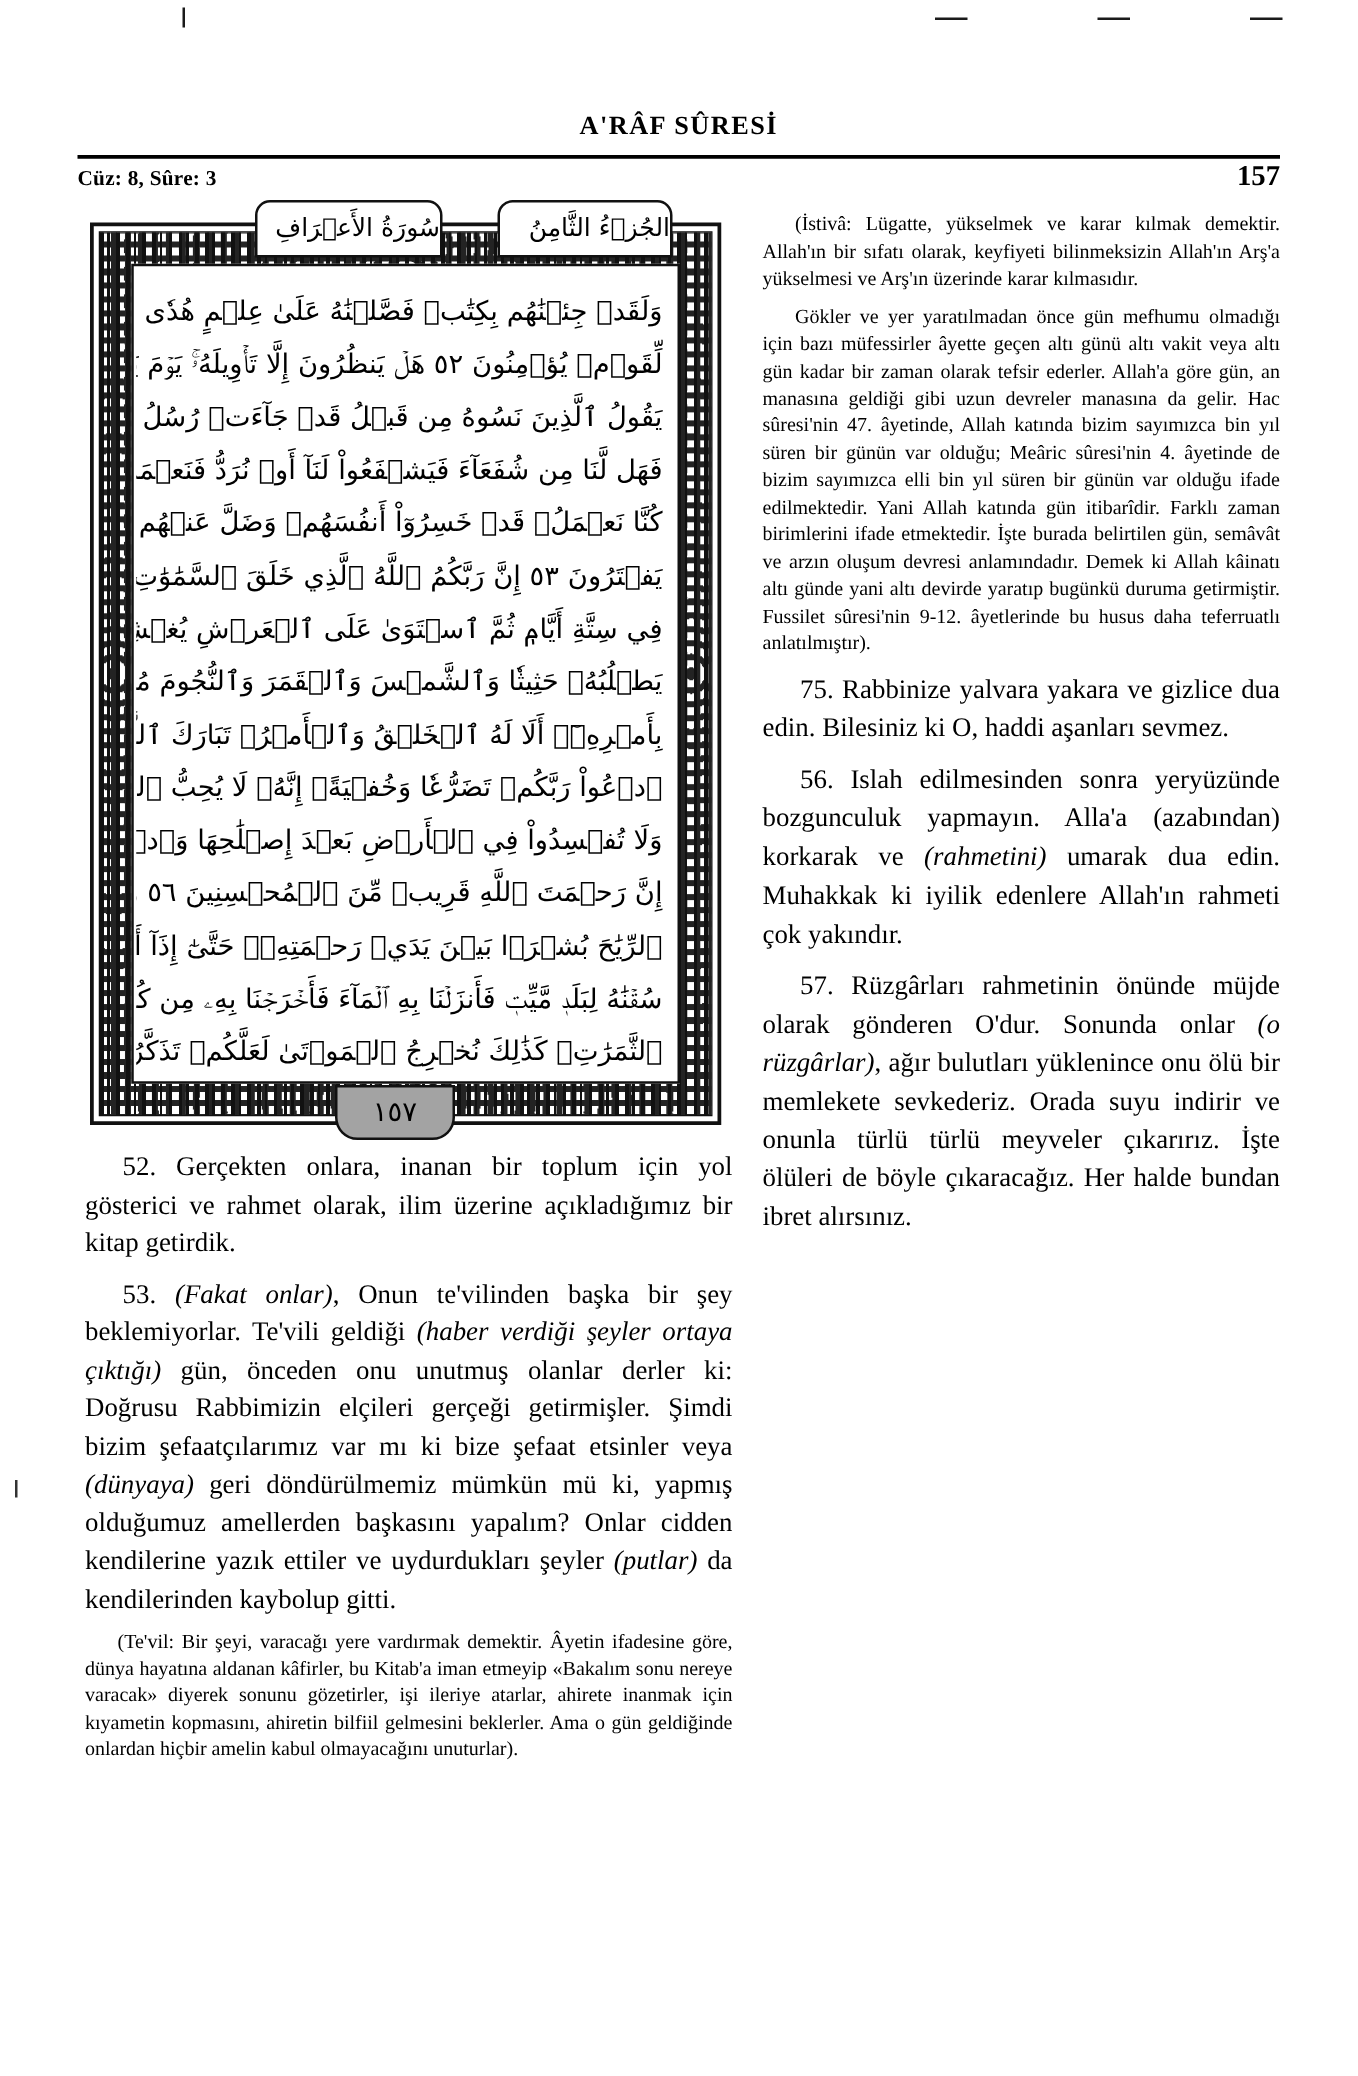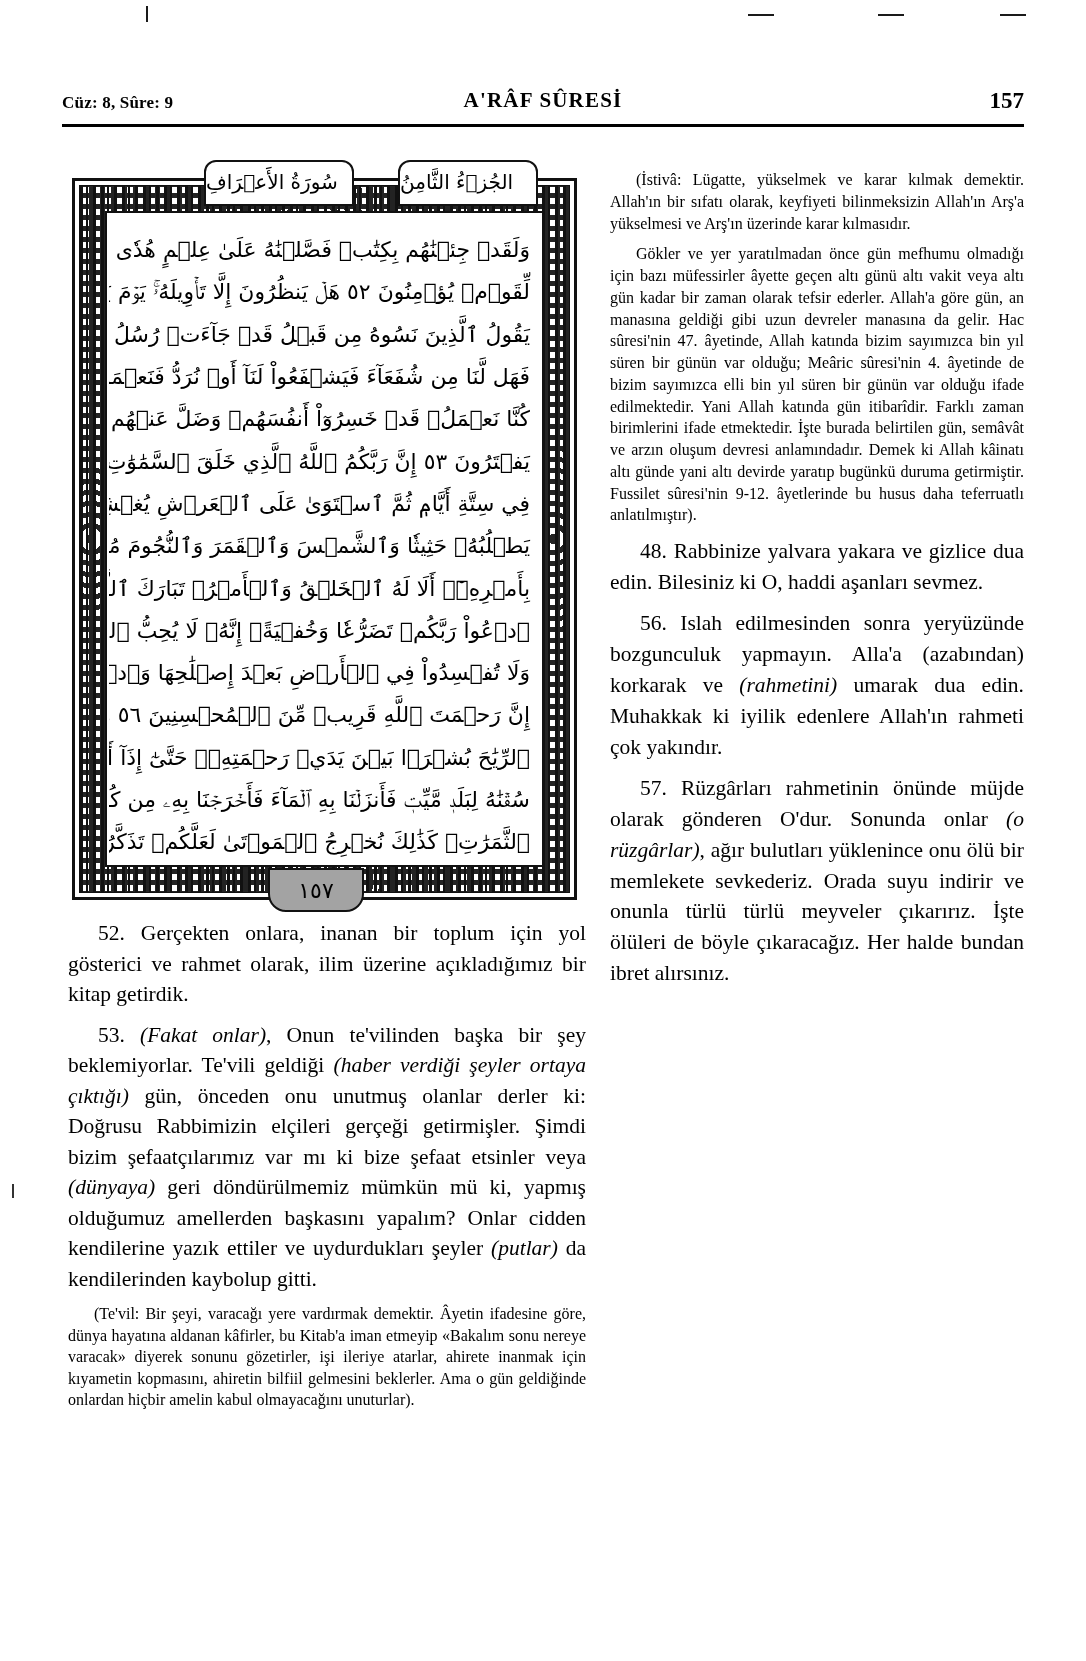--- a/index.html
+++ b/index.html
@@ -62,20 +62,21 @@
     left: 0;
     right: 0;
     text-align: center;
     top: 0;
   }
   .hdr-right {
     font-family: "Liberation Serif", serif;
     font-weight: bold;
     font-size: 23px;
     white-space: nowrap;
+    margin-top: 40px;
   }
   .header-rule {
     position: absolute;
     left: 0;
     top: 36px;
     width: 962px;
     height: 3px;
     background: #000;
   }
 
@@ -145,21 +146,21 @@
   
   .cartouche {
     position: absolute;
     top: 0px;
     height: 46px;
     background: #fff;
     border: 2.5px solid #111;
     border-radius: 12px 12px 0 0;
     display: flex;
     align-items: center;
-    justify-content: flex-start;
+    justify-content: flex-end;
     z-index: 6;
     box-sizing: border-box;
   }
   .cartouche span {
     font-family: "DejaVu Sans", sans-serif;
     font-size: 20px;
     line-height: 1;
     direction: rtl;
     white-space: nowrap;
     padding-bottom: 3px;
@@ -257,21 +258,21 @@
 <div class="page">
 
   <div class="crop-mark cm-v" style="left:146px; top:6px;"></div>
   <div class="crop-mark cm-h" style="left:748px; top:14px;"></div>
   <div class="crop-mark cm-h" style="left:878px; top:14px;"></div>
   <div class="crop-mark cm-h" style="left:1000px; top:14px;"></div>
   <div class="margin-tick"></div>
 
   <div class="header">
     <div class="header-inner">
-      <div class="hdr-left">Cüz: 8, Sûre: 9</div>
+      <div class="hdr-left">Cüz: 8, Sûre: 3</div>
       <div class="hdr-right">157</div>
     </div>
     <div class="hdr-center">A'RÂF SÛRESİ</div>
     <div class="header-rule"></div>
   </div>
 
   <div class="col-left">
 
     <div class="quran-frame">
       <div class="frame-outer">
@@ -317,20 +318,20 @@
 
   </div>
 
   <div class="col-right">
 
 
     <p class="note"><span class="indent"></span><span>(İstivâ: Lügatte, yükselmek ve karar kılmak demektir. Allah'ın bir sıfatı olarak, keyfiyeti bilinmeksizin Allah'ın Arş'a yükselmesi ve Arş'ın üzerinde karar kılmasıdır.</span></p>
 
     <p class="note"><span class="indent"></span><span>Gökler ve yer yaratılmadan önce gün mefhumu olmadığı için bazı müfessirler âyette geçen altı günü altı vakit veya altı gün kadar bir zaman olarak tefsir ederler. Allah'a göre gün, an manasına geldiği gibi uzun devreler manasına da gelir. Hac sûresi'nin 47. âyetinde, Allah katında bizim sayımızca bin yıl süren bir günün var olduğu; Meâric sûresi'nin 4. âyetinde de bizim sayımızca elli bin yıl süren bir günün var olduğu ifade edilmektedir. Yani Allah katında gün itibarîdir. Farklı zaman birimlerini ifade etmektedir. İşte burada belirtilen gün, semâvât ve arzın oluşum devresi anlamındadır. Demek ki Allah kâinatı altı günde yani altı devirde yaratıp bugünkü duruma getirmiştir. Fussilet sûresi'nin 9-12. âyetlerinde bu husus daha teferruatlı anlatılmıştır).</span></p>
 
-    <p class="trans"><span class="indent"></span><span>48. Rabbinize yalvara yakara ve gizlice dua edin. Bilesiniz ki O, haddi aşanları sevmez.</span></p>
+    <p class="trans"><span class="indent"></span><span>75. Rabbinize yalvara yakara ve gizlice dua edin. Bilesiniz ki O, haddi aşanları sevmez.</span></p>
 
     <p class="trans"><span class="indent"></span><span>56.</span><span> Islah edilmesinden sonra yeryüzünde bozgunculuk yapmayın. Alla'a (azabından) korkarak ve </span><i>(rahmetini)</i><span> umarak dua edin. Muhakkak ki iyilik edenlere Allah'ın rahmeti çok yakındır.</span></p>
 
     <p class="trans"><span class="indent"></span><span>57.</span><span> Rüzgârları rahmetinin önünde müjde olarak gönderen O'dur. Sonunda onlar </span><i>(o rüzgârlar)</i><span>, ağır bulutları yüklenince onu ölü bir memlekete sevkederiz. Orada suyu indirir ve onunla türlü türlü meyveler çıkarırız. İşte ölüleri de böyle çıkaracağız. Her halde bundan ibret alırsınız.</span></p>
   </div>
 
 </div>
 
 </body></html>

